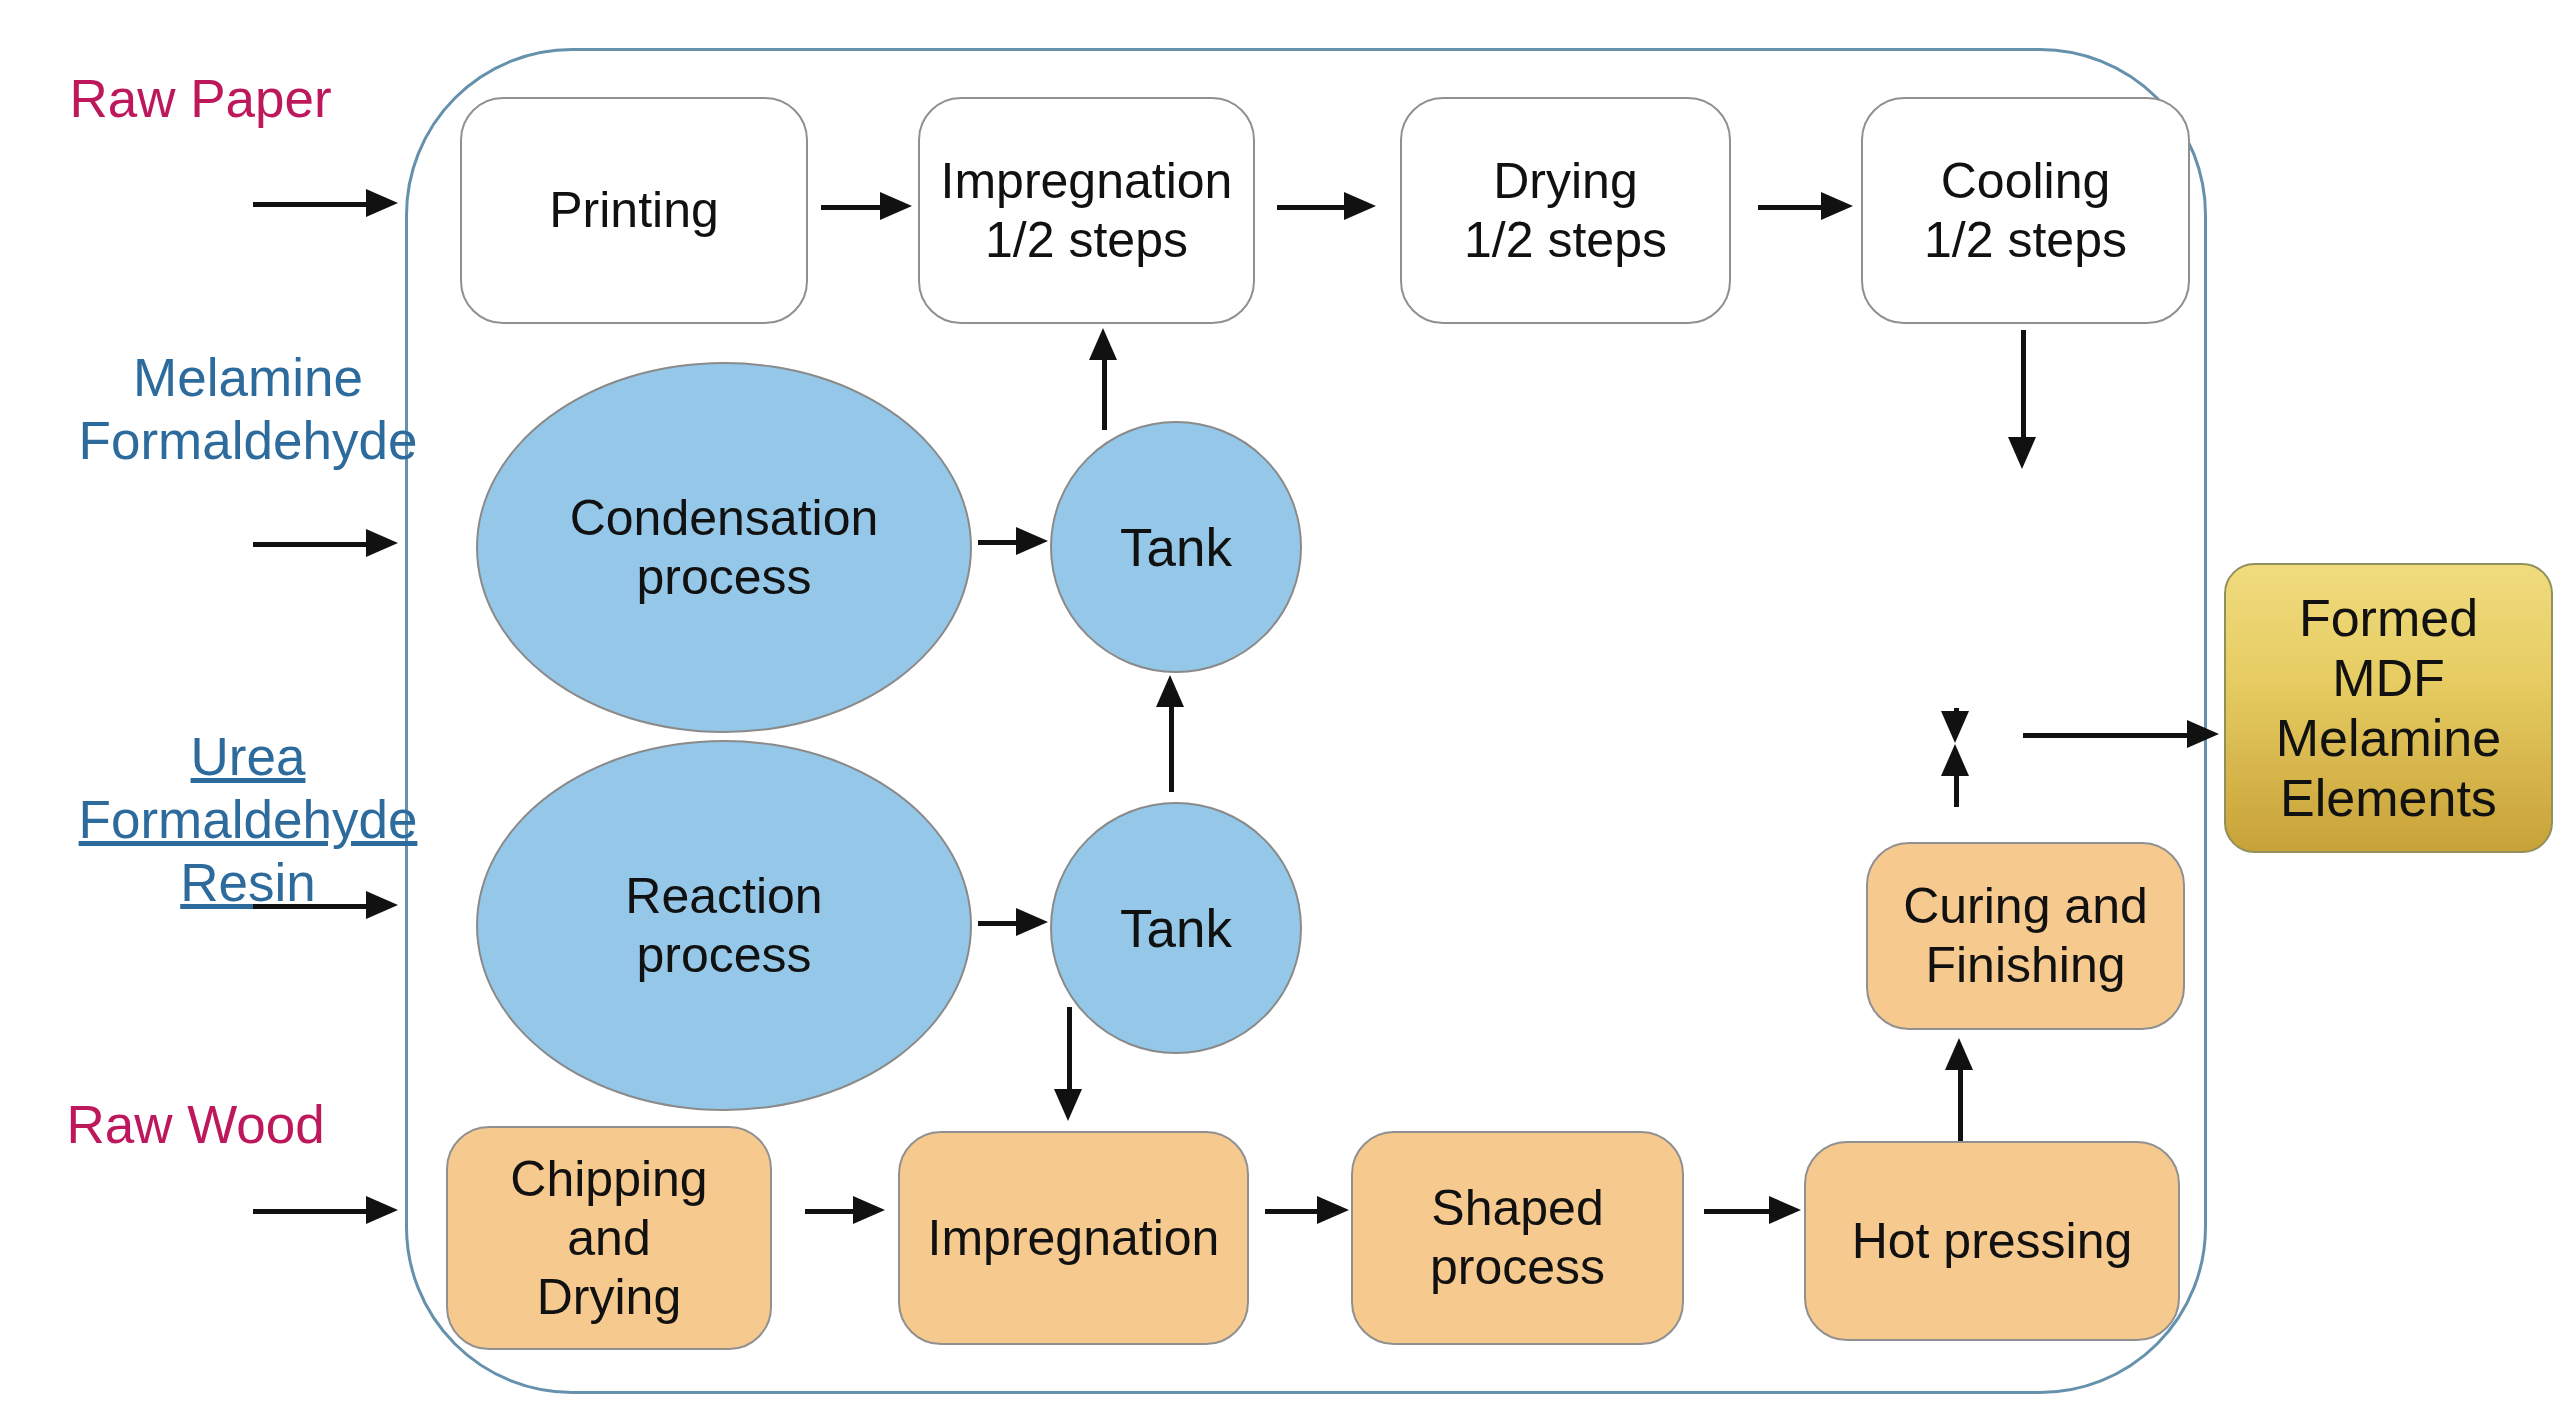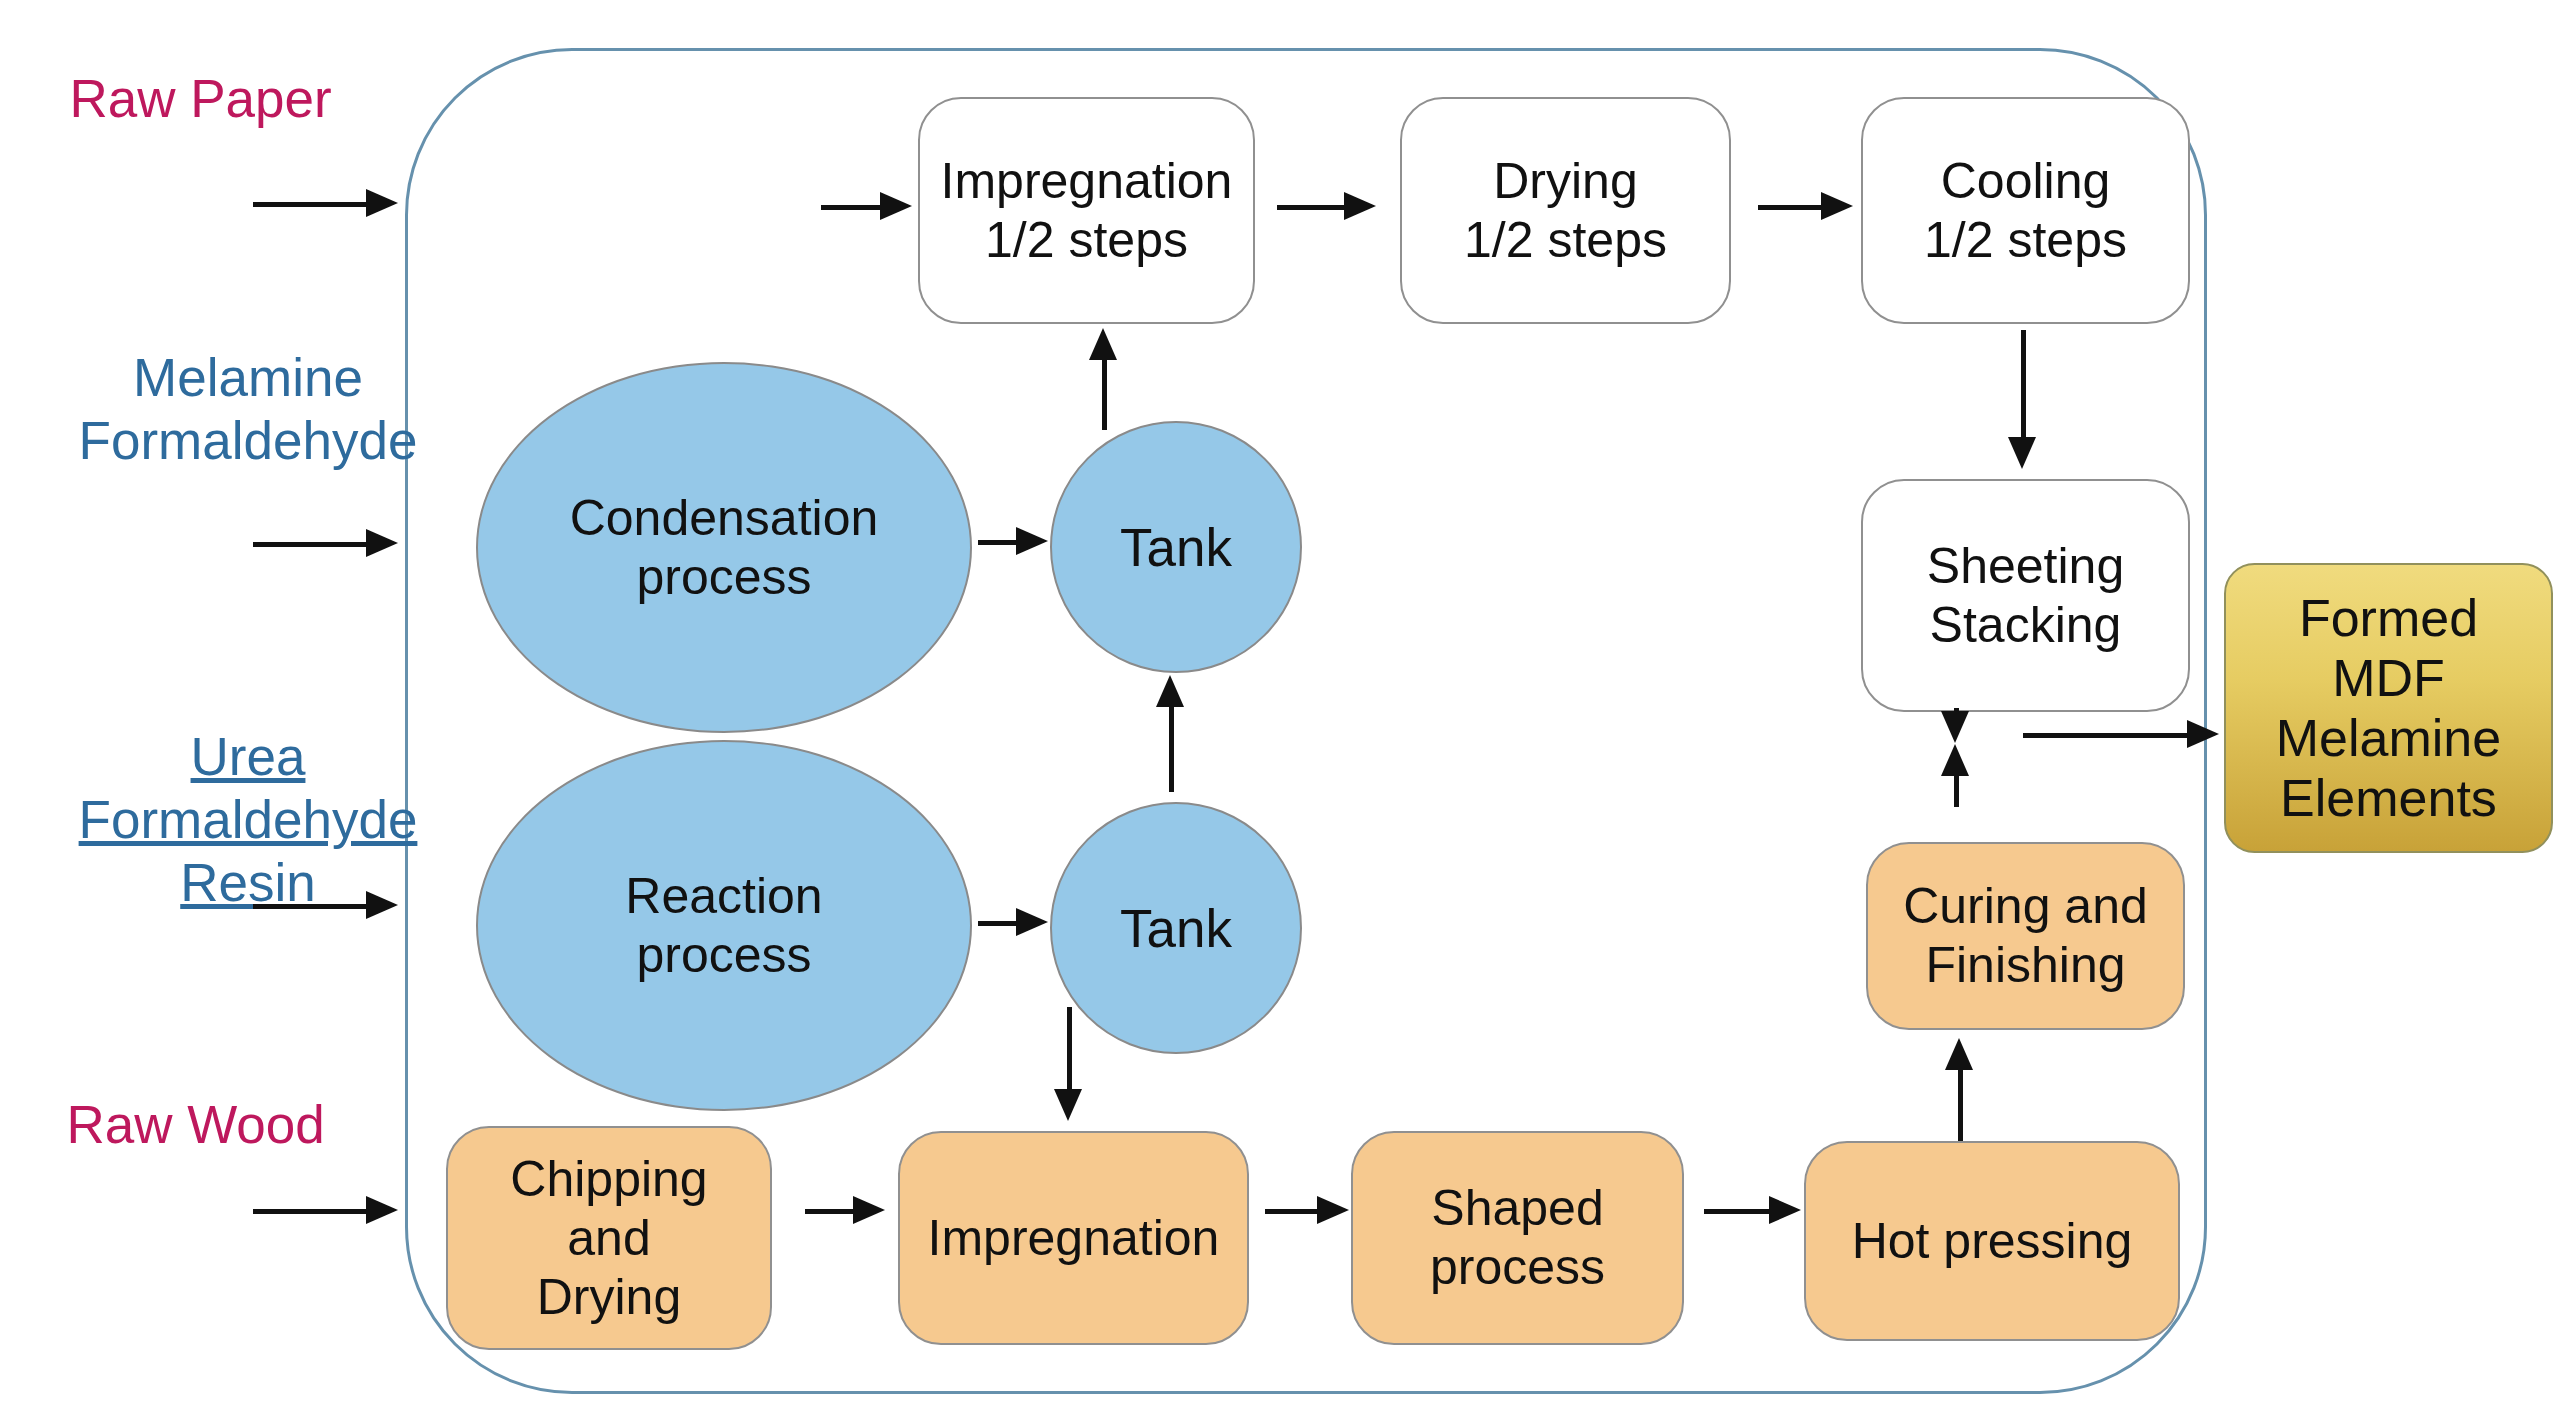--- a/index.html
+++ b/index.html
@@ -43,20 +43,21 @@
   <div class="side-label blue" style="left:57px;top:725px;width:382px;text-decoration:underline;">Urea
 Formaldehyde
 Resin</div>
   <div class="side-label" style="left:33px;top:1093px;width:325px;">Raw Wood</div>
 
   <div class="ar" style="left:253px;top:202px;width:113px;"></div>
   <div class="ar" style="left:253px;top:542px;width:113px;"></div>
   <div class="ar" style="left:253px;top:904px;width:113px;"></div>
   <div class="ar" style="left:253px;top:1209px;width:113px;"></div>
 
+  <div class="node" style="left:460px;top:97px;width:344px;height:223px;">Printing</div>
   <div class="ar" style="left:821px;top:205px;width:59px;"></div>
   <div class="node" style="left:918px;top:97px;width:333px;height:223px;">Impregnation
 1/2 steps</div>
   <div class="ar" style="left:1277px;top:205px;width:67px;"></div>
   <div class="node" style="left:1400px;top:97px;width:327px;height:223px;">Drying
 1/2 steps</div>
   <div class="ar" style="left:1758px;top:205px;width:63px;"></div>
   <div class="node" style="left:1861px;top:97px;width:325px;height:223px;">Cooling
 1/2 steps</div>
 
@@ -66,22 +67,20 @@
 process</div>
   <div class="ar" style="left:978px;top:540px;width:38px;"></div>
   <div class="ar" style="left:978px;top:921px;width:38px;"></div>
   <div class="node ellipse" style="left:1050px;top:421px;width:248px;height:248px;font-size:53px;">Tank</div>
   <div class="node ellipse" style="left:1050px;top:802px;width:248px;height:248px;font-size:53px;">Tank</div>
   <div class="av up" style="left:1169px;top:706px;height:86px;"></div>
   <div class="av up" style="left:1102px;top:359px;height:71px;"></div>
   <div class="av down" style="left:1067px;top:1007px;height:82px;"></div>
 
   <div class="av down" style="left:2021px;top:330px;height:107px;"></div>
-  <div class="node" style="left:1861px;top:479px;width:325px;height:229px;">Sheeting
-Stacking</div>
   <div class="av down" style="left:1954px;top:708px;height:3.8px;"></div>
   <div class="av up" style="left:1954px;top:775px;height:32px;"></div>
   <div class="ar" style="left:2023px;top:733px;width:164px;"></div>
   <div class="node orange" style="left:1866px;top:811px;width:315px;height:184px;margin-top:31px;">Curing and
 Finishing</div>
   <div class="av up" style="left:1958px;top:1069px;height:73px;"></div>
 
   <div class="node orange" style="left:446px;top:1126px;width:322px;height:220px;">Chipping
 and
 Drying</div>

